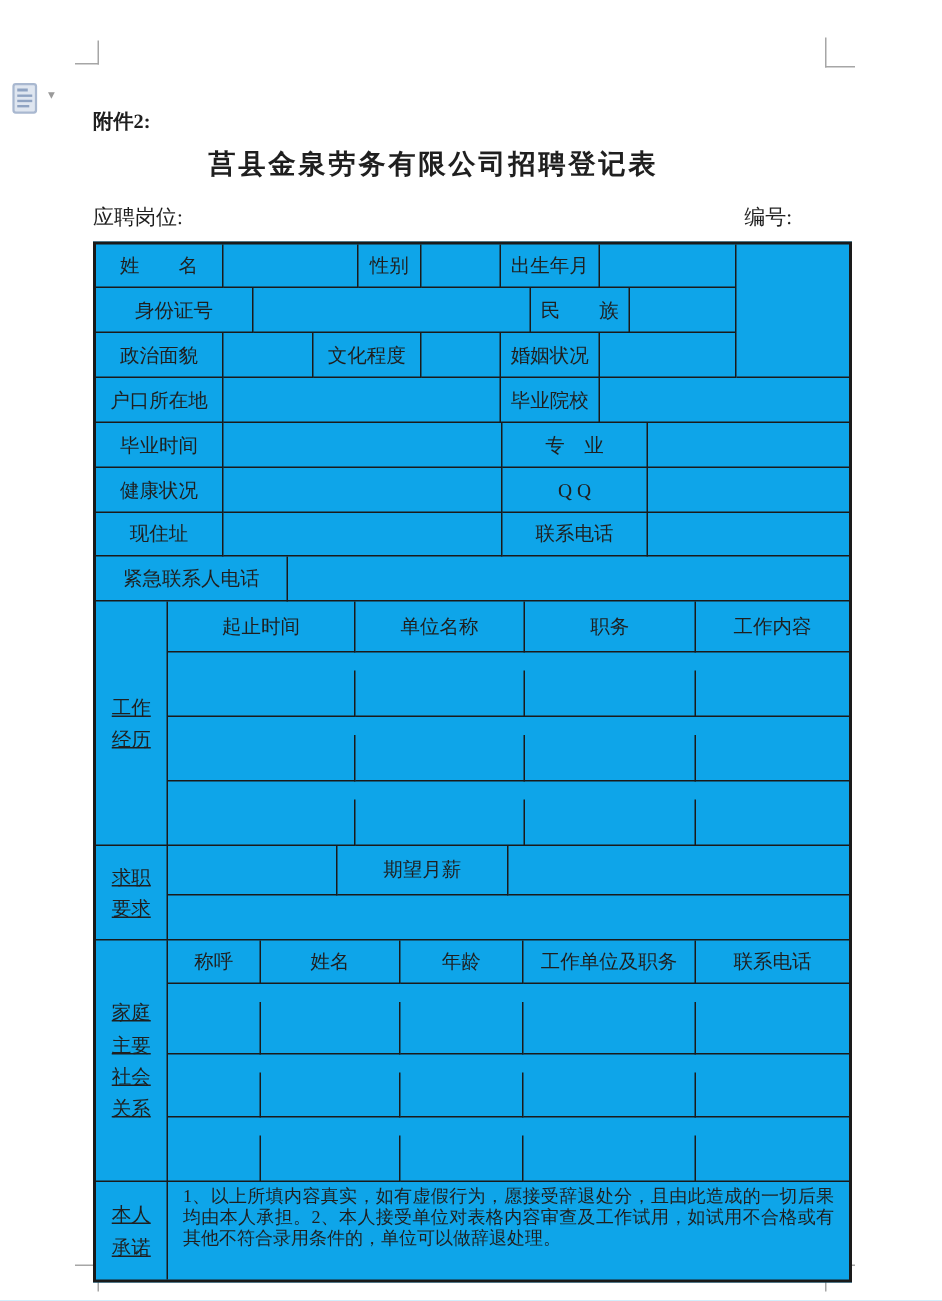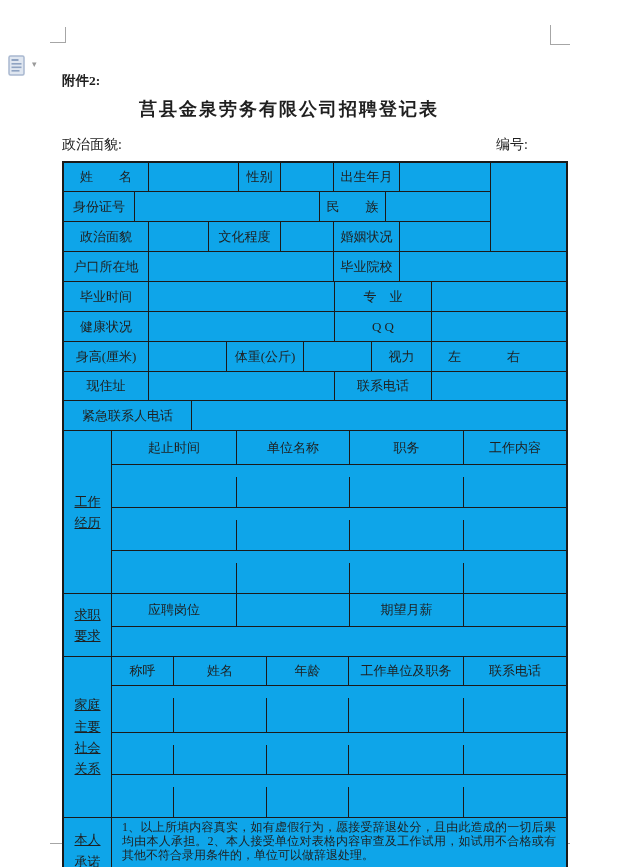--- a/index.html
+++ b/index.html
@@ -64,38 +64,38 @@
         <rect x="3.5" y="11.5" width="10" height="1.6" fill="#8fa3c2"></rect>
         <rect x="3.5" y="15" width="8" height="1.6" fill="#8fa3c2"></rect>
       </svg>
     </span>
     <span class="paste-caret">▾</span>
   </div>
 
   <div class="attachment">附件2:</div>
   <div class="doc-title">莒县金泉劳务有限公司招聘登记表</div>
   <div class="meta-row">
-    <span>政治面貌:</span>
+    <span>应聘岗位:</span>
     <span class="num">编号:</span>
   </div>
 
   <div class="ftable">
 
     <div class="row">
       <div class="col divr" style="width:427px">
         <div class="row h29">
           <div class="cell" style="width:85px">姓　　名</div>
           <div class="cell" style="width:90px"></div>
           <div class="cell" style="width:42px">性别</div>
           <div class="cell" style="width:53px"></div>
           <div class="cell" style="width:66px">出生年月</div>
           <div class="cell grow"></div>
         </div>
         <div class="row h30">
-          <div class="cell" style="width:71px">身份证号</div>
+          <div class="cell" style="width:105px">身份证号</div>
           <div class="cell" style="width:185px"></div>
           <div class="cell" style="width:66px">民　　族</div>
           <div class="cell grow"></div>
         </div>
         <div class="row h30">
           <div class="cell" style="width:85px">政治面貌</div>
           <div class="cell" style="width:60px"></div>
           <div class="cell" style="width:72px">文化程度</div>
           <div class="cell" style="width:53px"></div>
           <div class="cell" style="width:66px">婚姻状况</div>
@@ -119,31 +119,20 @@
       <div class="cell grow"></div>
     </div>
 
     <div class="row h30">
       <div class="cell" style="width:85px">健康状况</div>
       <div class="cell" style="width:186px"></div>
       <div class="cell" style="width:97px">Q Q</div>
       <div class="cell grow"></div>
     </div>
 
-    <div class="row h30">
-      <div class="cell" style="width:85px">身高(厘米)</div>
-      <div class="cell" style="width:78px"></div>
-      <div class="cell" style="width:77px">体重(公斤)</div>
-      <div class="cell" style="width:68px"></div>
-      <div class="cell" style="width:60px">视力</div>
-      <div class="cell grow vision-cell">
-        <span>左</span>
-        <span>右</span>
-      </div>
-    </div>
 
     <div class="row h29">
       <div class="cell" style="width:85px">现住址</div>
       <div class="cell" style="width:186px"></div>
       <div class="cell" style="width:97px">联系电话</div>
       <div class="cell grow"></div>
     </div>
 
     <div class="row h30">
       <div class="cell" style="width:128px">紧急联系人电话</div>
@@ -179,21 +168,20 @@
           <div class="cell grow"></div>
         </div>
       </div>
     </div>
 
     <div class="row">
       <div class="cell vlabel" style="width:48px">求职
 要求</div>
       <div class="col grow">
         <div class="row h33">
-          <div class="cell" style="width:125px">应聘岗位</div>
           <div class="cell" style="width:113px"></div>
           <div class="cell" style="width:114px">期望月薪</div>
           <div class="cell grow"></div>
         </div>
         <div class="row h18">
           <div class="cell grow"></div>
         </div>
       </div>
     </div>
 

